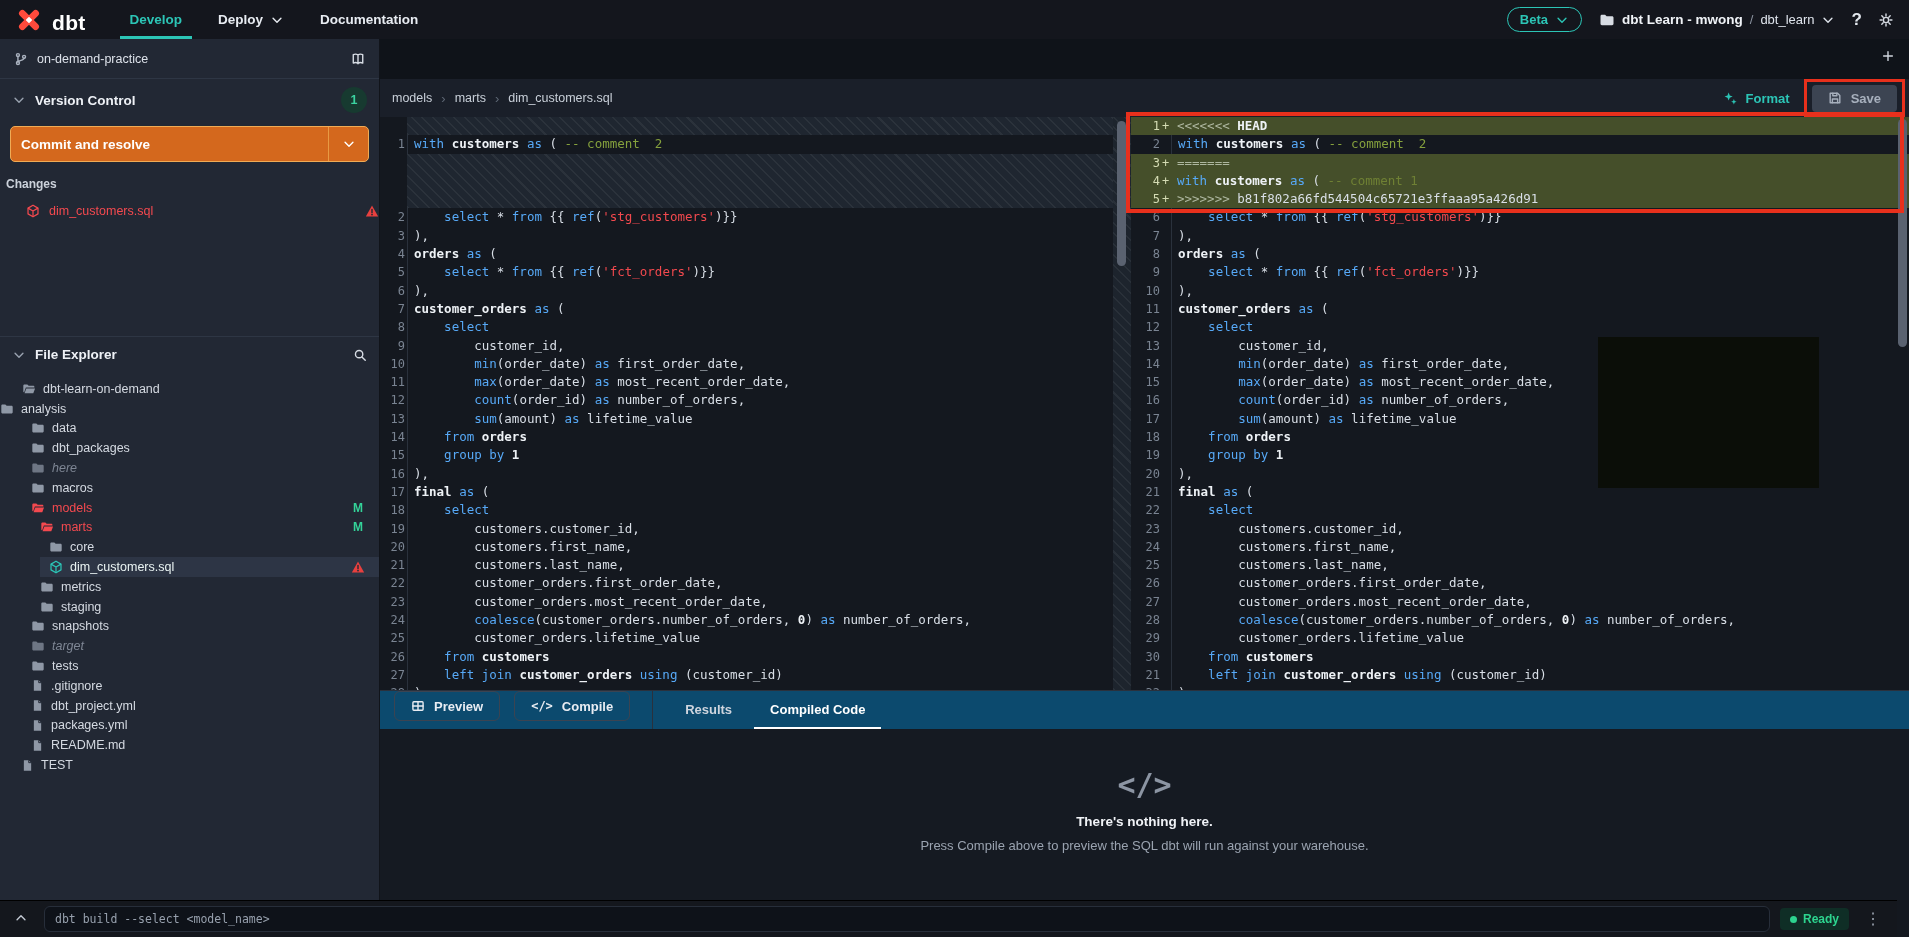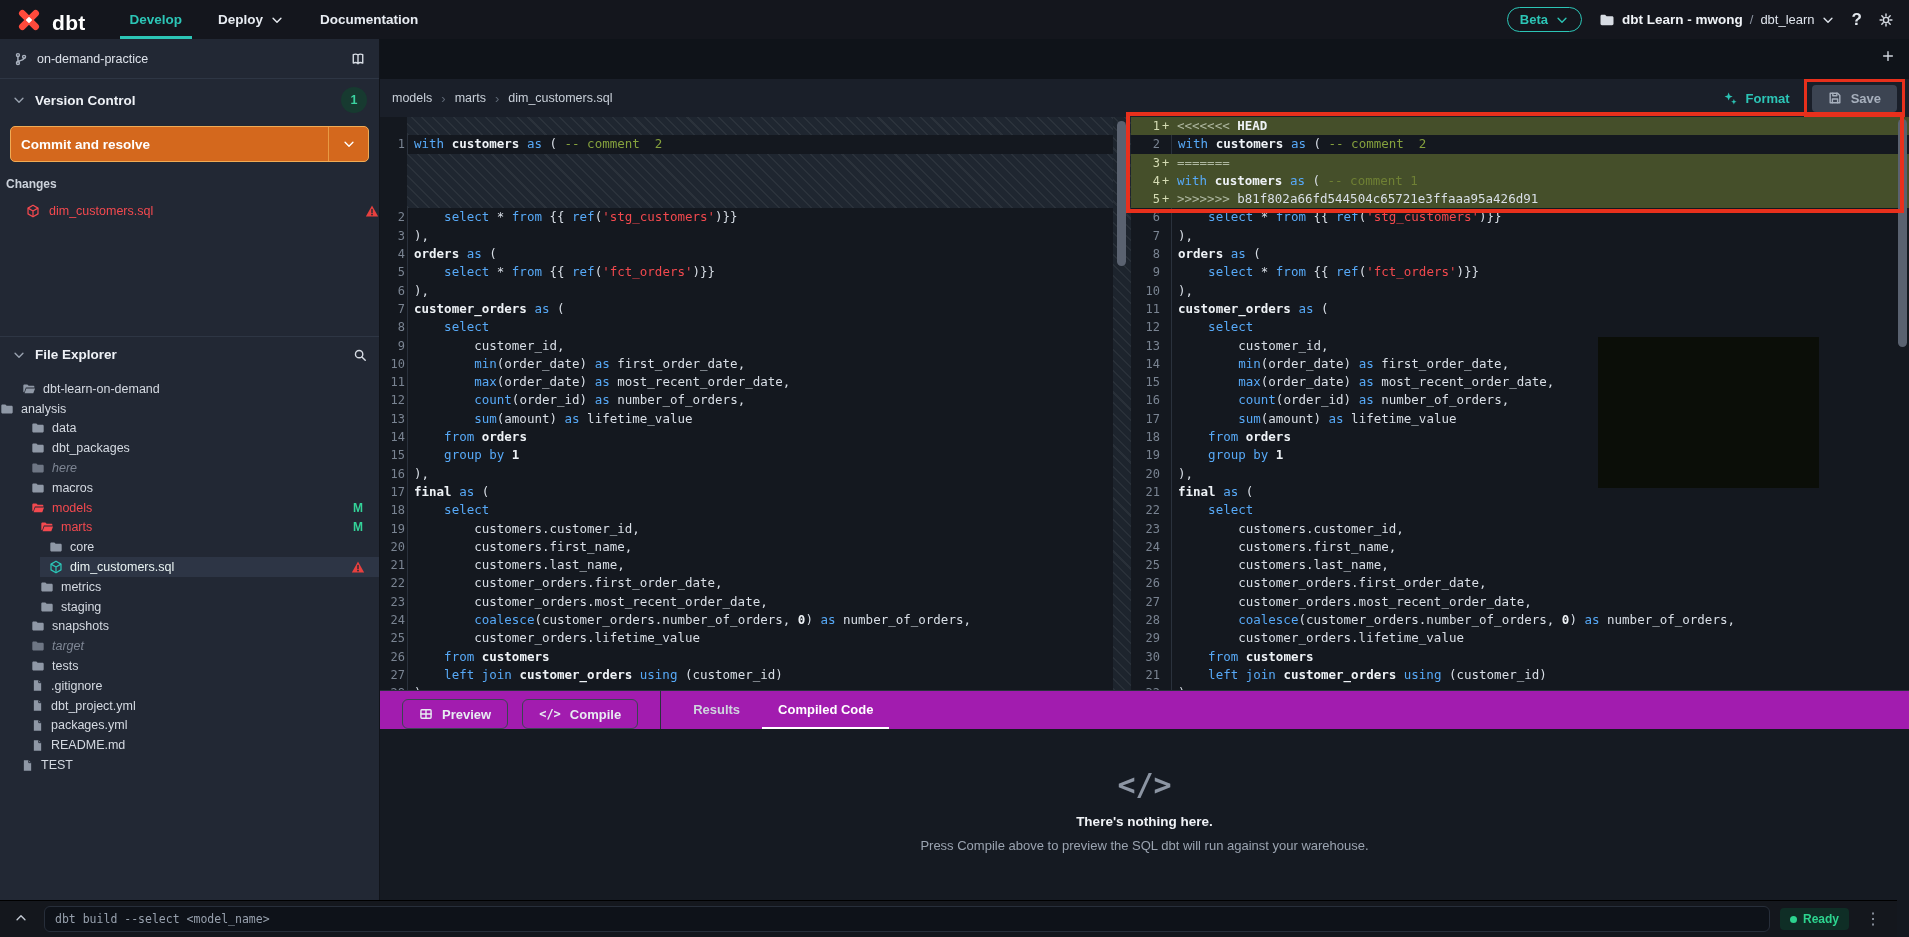--- a/index.html
+++ b/index.html
@@ -100,21 +100,21 @@
   .tk-f{color:#57a9f7;}
   .tk-s{color:#f2494e;}
   .tk-c{color:#85a13d;}
   .tk-cd{color:#6f8034;}
   .tk-m{color:#aeb7a0;}
 
   .dark-overlay{position:absolute;left:1218px;top:298px;width:221px;height:151px;background:#0b0e08;z-index:5;}
 
   
   .bottompanel{position:absolute;left:0;right:0;top:651px;bottom:0;background:#151a22;border-top:1px solid #2a313d;}
-  .bp-header{height:38px;display:flex;align-items:flex-end;background:#a21caf;padding-left:22px;}
+  .bp-header{height:38px;display:flex;align-items:flex-start;background:#0c4a6e;padding-left:14px;}
   .bp-btn{display:flex;align-items:center;gap:9px;height:30px;padding:0 16px;margin-right:14px;background:none;
           border:1px solid #3b4452;border-radius:6px;color:#e8ecf2;font-size:13px;font-weight:bold;}
   .bp-code-glyph{font-family:"DejaVu Sans Mono",monospace;font-weight:bold;font-size:12px;color:#e8ecf2;}
   .bp-divider{width:1px;height:38px;background:#2a313d;margin:0 16px 0 8px;}
   #bp-tabs{display:flex;height:38px;}
   .bp-tab{height:38px;display:flex;align-items:center;padding:0 16px;background:none;border:none;color:#cfd5de;
           font-size:13px;font-weight:bold;border-bottom:2px solid transparent;margin-right:6px;}
   .bp-tab.active{color:#ffffff;border-bottom-color:#ffffff;}
   .empty{padding-top:38px;text-align:center;}
   .empty-icon{font-size:30px;font-weight:bold;color:#8c95a3;font-family:"DejaVu Sans Mono",monospace;}

